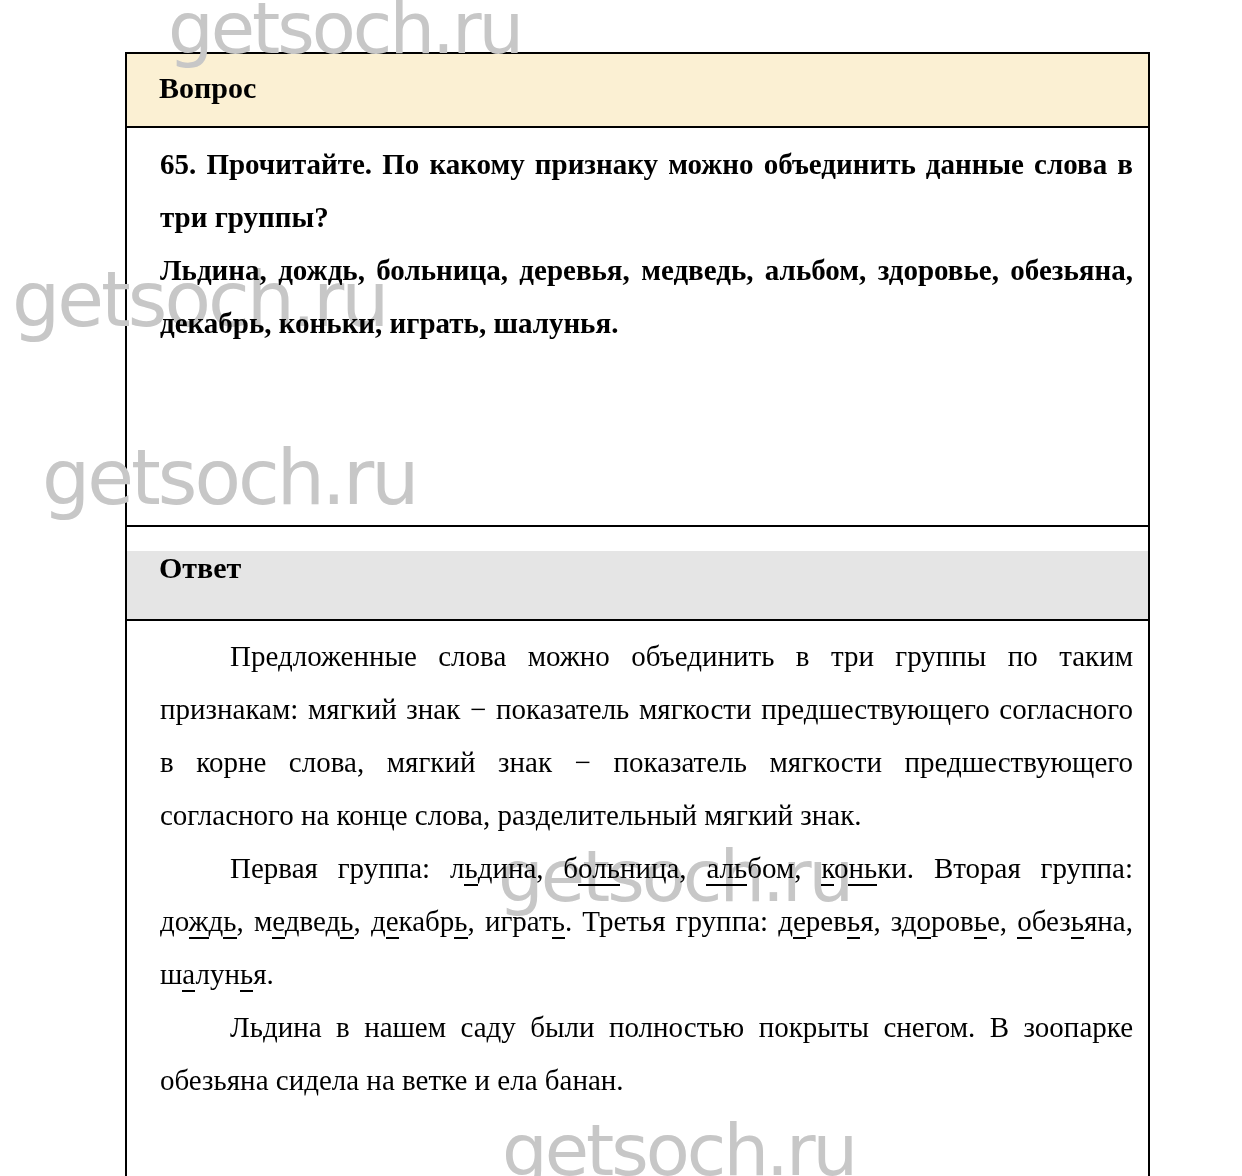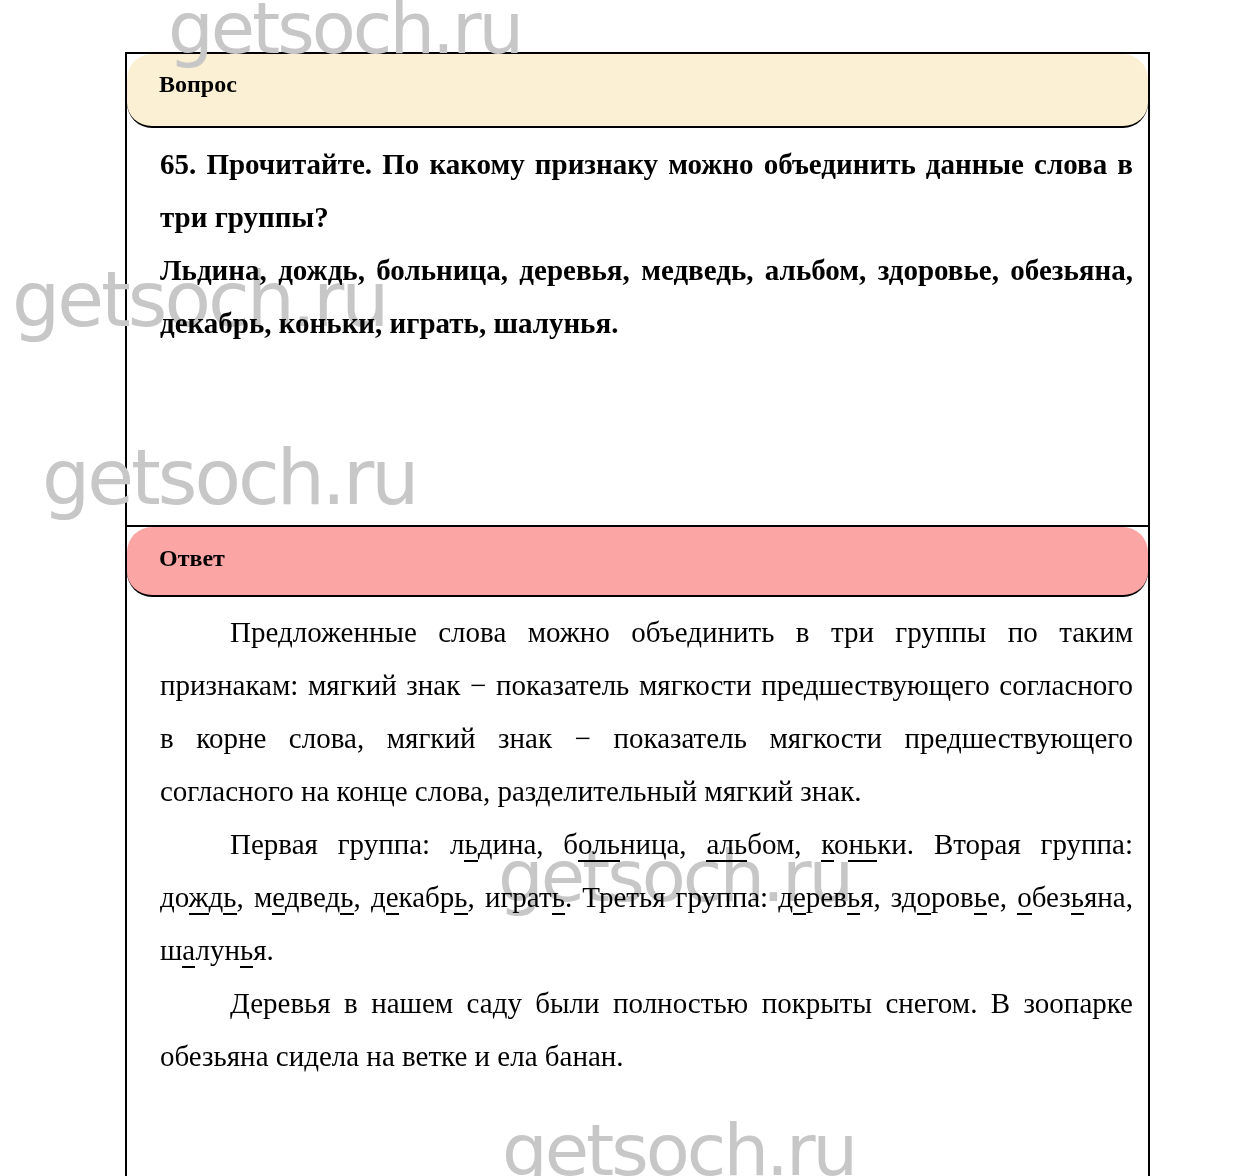--- a/index.html
+++ b/index.html
@@ -36,32 +36,32 @@
     left: 125px;
     top: 52px;
     width: 1025px;
     border: 2px solid #000000;
     background: #ffffff;
     box-shadow: 0 2px 0 0 #9a9a9a;
   }
   .hdr {
     border-bottom: 2px solid #000000;
     font-weight: bold;
-    font-size: 24px;
-    border-radius: 25px;
+    font-size: 30px;
   }
   .hdr-question {
     height: 74px;
     background: #fbf0d3;
     padding: 17px 14px 0 32px;
   }
   .hdr-answer {
     height: 70px;
-    background: #fca5a5;
-    padding: 18px 14px 0 32px;
+    background: #e5e5e5;
+    padding: 0 14px 0 32px;
+    margin-top: 24px;
   }
   .hdr-label { position: relative; z-index: 3; display: inline-block; }
 
   .cell {
     font-size: 29px;
     line-height: 53px;
     text-align: justify;
   }
   .cell p { position: relative; z-index: 3; font-family: Liberation Serif, serif; }
   .cell-question {
@@ -98,16 +98,16 @@
     <p>Льдина, дождь, больница, деревья, медведь, альбом, здоровье, обезьяна, декабрь, коньки, играть, шалунья.</p>
   </div>
 
   <div class="hdr hdr-answer">
     <span class="hdr-label">Ответ</span>
   </div>
 
   <div class="cell cell-answer">
     <p>Предложенные слова можно объединить в три группы по таким признакам: мягкий знак − показатель мягкости предшествующего согласного в корне слова, мягкий знак − показатель мягкости предшествующего согласного на конце слова, разделительный мягкий знак.</p>
     <p><span>Первая группа: л</span><span class="u">ь</span><span>дина, б</span><span class="u">о</span><span class="u">ль</span><span>ница, </span><span class="u">а</span><span class="u">ль</span><span>бом, </span><span class="u">к</span><span>о</span><span class="u">нь</span><span>ки. Вторая группа: до</span><span class="u">ж</span><span>д</span><span class="u">ь</span><span>, м</span><span class="u">е</span><span>двед</span><span class="u">ь</span><span>, д</span><span class="u">е</span><span>кабр</span><span class="u">ь</span><span>, играт</span><span class="u">ь</span><span>. Третья группа: д</span><span class="u">е</span><span>рев</span><span class="u">ь</span><span>я, зд</span><span class="u">о</span><span>ров</span><span class="u">ь</span><span>е, </span><span class="u">о</span><span>без</span><span class="u">ь</span><span>яна, ш</span><span class="u">а</span><span>лун</span><span class="u">ь</span><span>я.</span></p>
-    <p>Деревья в нашем саду были полностью покрыты снегом. В зоопарке обезьяна сидела на ветке и ела банан.</p>
+    <p>Льдина в нашем саду были полностью покрыты снегом. В зоопарке обезьяна сидела на ветке и ела банан.</p>
   </div>
 
 </div>
 
 </body></html>

